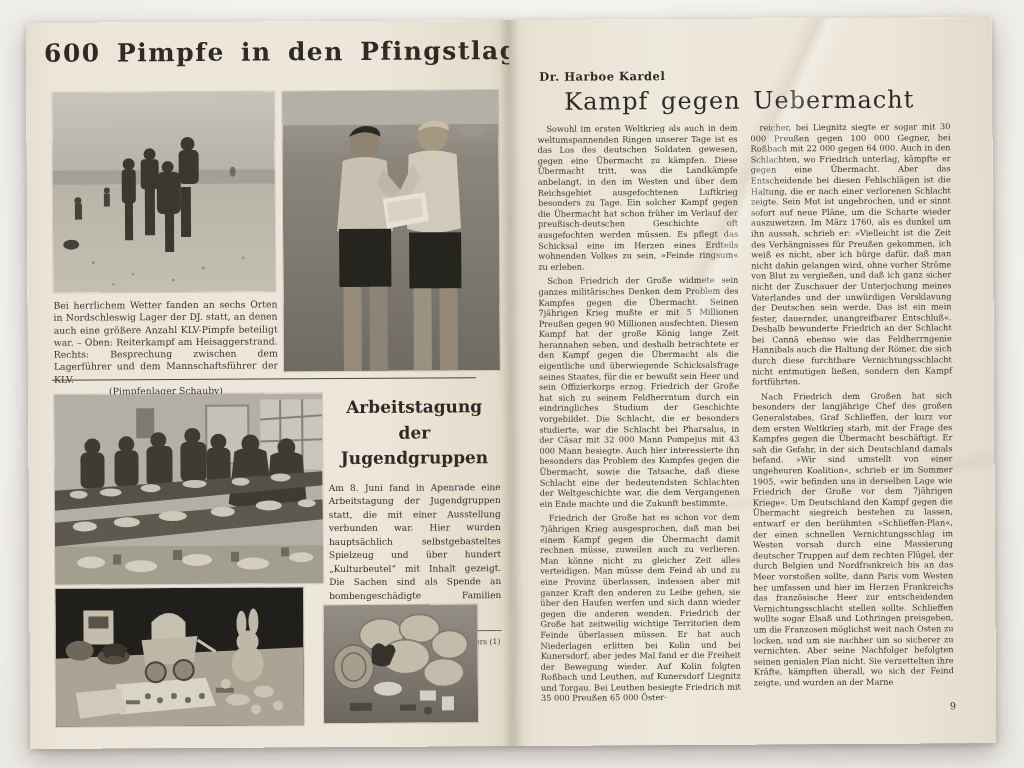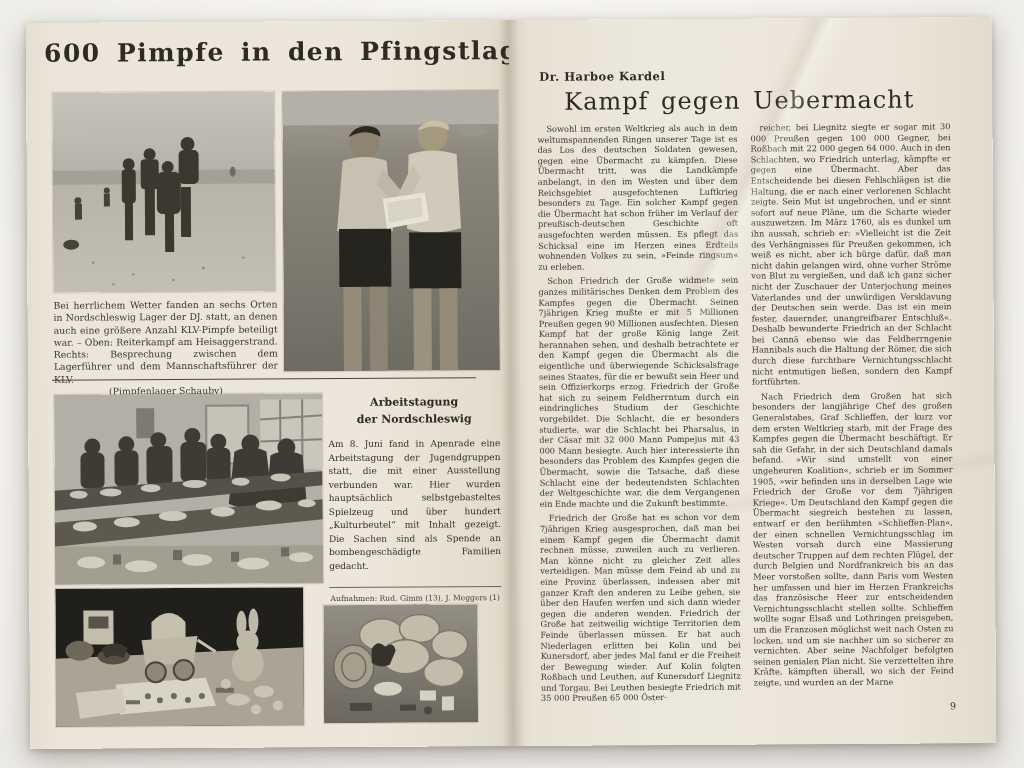--- a/index.html
+++ b/index.html
@@ -31,21 +31,21 @@
   .ph-beach{left:26px;top:70px;width:222px;height:200px;}
   .ph-boys{left:256px;top:70px;width:216px;height:280px;}
   .ph-exhib{left:26px;top:372px;width:268px;height:190px;}
   .ph-toys{left:26px;top:566px;width:248px;height:138px;}
   .ph-baskets{left:294px;top:584px;width:154px;height:118px;}
   .caption{position:absolute;left:26px;top:277px;width:224px;
     font-size:9.3px;line-height:12.3px;text-align:justify;color:#3a362f;}
   .caption .sub{text-align:center;display:block;}
   .rule-wide{position:absolute;left:24px;top:357px;width:424px;height:1px;background:#4a463e;}
   .article{position:absolute;left:300px;top:374px;width:172px;color:#34302a;}
-  .article h2{margin:0 0 10px 0;font-size:11px;line-height:1.5;text-align:center;font-weight:bold;color:#2e2a24;}
+  .article h2{margin:0 0 10px 0;font-size:17px;line-height:1.5;text-align:center;font-weight:bold;color:#2e2a24;}
   .article h2 span{display:block;}
   .article .body{font-size:9px;line-height:13.5px;text-align:justify;}
   .article .credits-rule{margin:14px auto 6px auto;width:100%;height:1px;background:#6a655b;}
   .article .credits{font-size:7.6px;line-height:10px;text-align:center;color:#45413a;}
   
   .byline{position:absolute;left:30px;top:50px;font-weight:bold;font-size:11.5px;letter-spacing:0.5px;color:#2e2a24;}
   .title{position:absolute;left:20px;top:68px;width:420px;text-align:center;
     font-size:24px;letter-spacing:1px;word-spacing:4px;color:#2e2a24;}
   .columns{position:absolute;left:28px;top:104px;width:414px;height:586px;display:flex;gap:13px;overflow:hidden;}
   .col{width:200px;font-size:8.2px;line-height:10.6px;text-align:justify;color:#3a362f;}
@@ -213,21 +213,21 @@
             <rect x="118" y="156" width="9" height="10"></rect>
           <rect x="176" y="158" width="8" height="10"></rect>
             <rect x="226" y="154" width="8" height="9"></rect>
         </g>
       </svg>
     </div>
 
     <div class="article">
       <h2>
         <span>Arbeitstagung</span>
-        <span>der Nordschleswig</span>
+        <span>der Jugendgruppen</span>
       </h2>
       <div class="body">Am 8. Juni fand in Apenrade eine Arbeitstagung der Jugendgruppen statt, die mit einer Ausstellung verbunden war. Hier wurden hauptsächlich selbstgebasteltes Spielzeug und über hundert „Kulturbeutel“ mit Inhalt gezeigt. Die Sachen sind als Spende an bombengeschädigte Familien gedacht.</div>
       <div class="credits-rule"></div>
       <div class="credits">
         <div>Aufnahmen: Rud. Gimm (13), J. Meggers (1)</div>
         <div>J. Nörrelykke (2)</div>
       </div>
     </div>
 
     <div class="photo ph-toys">

